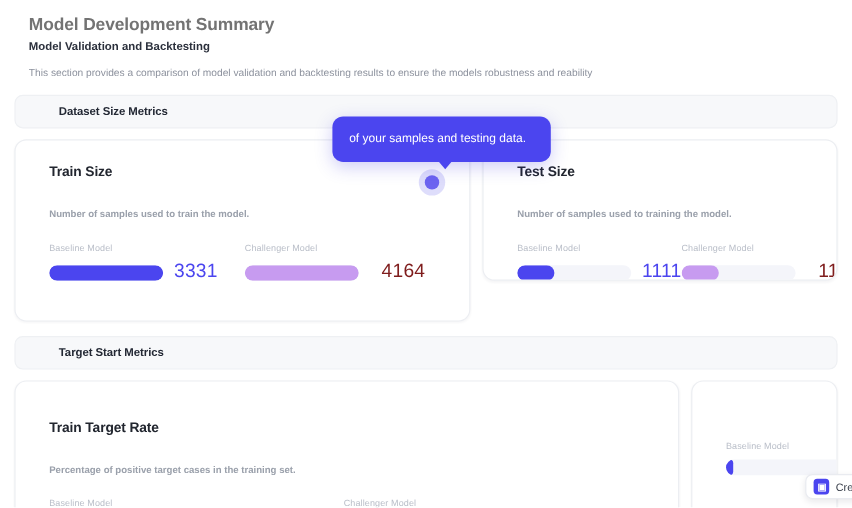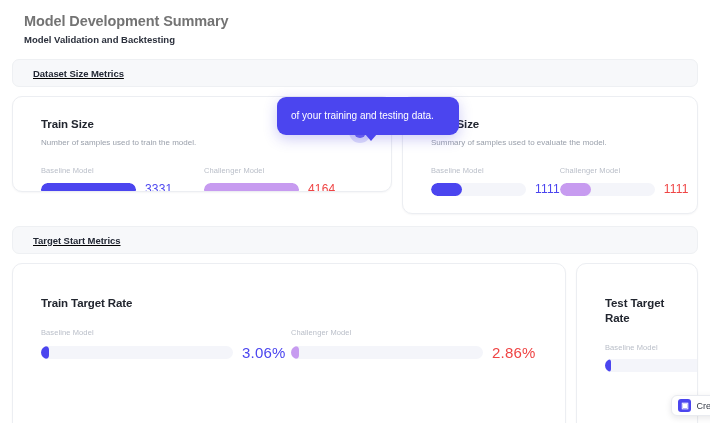--- a/index.html
+++ b/index.html
@@ -43,22 +43,21 @@
 
   
   .section-band {
     margin: 12px 12px 0 12px;
     height: 28px;
     background: #f7f8fa;
     border: 1px solid #eef0f3;
     border-radius: 7px;
     display: flex;
     align-items: center;
-    padding-left: 20px;
-    text-decoration: underline;
+    padding-left: 36px;
   }
   .section-band-title {
     font-size: 9.5px;
     font-weight: 700;
     color: #232834;
     letter-spacing: -0.05px;
   }
 
   
   .cards-row {
@@ -68,36 +67,36 @@
   }
   .metric-card {
     position: relative;
     background: #ffffff;
     border: 1px solid #eceef2;
     border-radius: 10px;
     box-shadow: 0 1px 2px rgba(16,24,40,0.04);
     padding: 20px 24px 22px 28px;
     overflow: hidden;
   }
-  .card-wide  { flex: 0 0 380px; height: 96px; }
+  .card-wide  { flex: 0 0 380px; height: 152px; }
   .card-right { flex: 1 1 auto; height: 118px; }
 
   .card-title {
     font-size: 11.5px;
     font-weight: 700;
     color: #22262f;
     letter-spacing: -0.1px;
     line-height: 15px;
   }
   .card-desc {
     font-size: 8px;
-    font-weight: 400;
+    font-weight: 700;
     color: #9aa0ab;
     line-height: 12px;
-    margin-top: 5px;
+    margin-top: 21px;
   }
 
   .bars-wrap {
     display: flex;
     margin-top: 16px;
   }
   .bar-block { display: flex; flex-direction: column; }
   .bar-label {
     font-size: 7.5px;
     font-weight: 400;
@@ -118,27 +117,27 @@
     overflow: hidden;
     position: relative;
   }
   .bar-fill {
     height: 100%;
     border-radius: 7px;
   }
   .fill-blue   { background: #4b45ef; }
   .fill-purple { background: #c79bf0; }
   .bar-value {
-    font-size: 12px;
+    font-size: 16px;
     font-weight: 400;
     letter-spacing: 0.2px;
     white-space: nowrap;
   }
   .value-blue   { color: #4b45ef; }
-  .value-purple { color: #ef4444; }
+  .value-purple { color: #7f1d1d; margin-left: 10px; }
 
   
   .r1 .bar-block.baseline   { width: 175px; }
   .r1 .bar-block.challenger { width: 175px; }
   .r1 .bar-track            { width: 95px; }
 
   .r1b .bar-block.baseline   { width: 160px; }
   .r1b .bar-block.challenger { width: 160px; }
   .r1b .bar-track            { width: 95px; }
 
@@ -236,20 +235,21 @@
   }
 </style>
 </head>
 <body>
 
 <div class="page">
 
   <div class="header">
     <div class="header-title">Model Development Summary</div>
     <div class="header-subtitle">Model Validation and Backtesting</div>
+    <div class="header-desc">This section provides a comparison of model validation and backtesting results to ensure the models robustness and reability</div>
   </div>
 
   <div class="section-band">
     <span class="section-band-title">Dataset Size Metrics</span>
   </div>
 
   <div class="cards-row">
 
     <div class="metric-card card-wide">
       <div class="card-title">Train Size</div>
@@ -272,21 +272,21 @@
             </div>
             <span class="bar-value value-purple">4164</span>
           </div>
         </div>
       </div>
       <div class="pulse"></div>
     </div>
 
     <div class="metric-card card-right">
       <div class="card-title">Test Size</div>
-      <div class="card-desc">Summary of samples used to evaluate the model.</div>
+      <div class="card-desc">Number of samples used to training the model.</div>
       <div class="bars-wrap r1 r1b">
         <div class="bar-block baseline">
           <span class="bar-label">Baseline Model</span>
           <div class="bar-line">
             <div class="bar-track">
               <div class="bar-fill fill-blue" style="width: 33%;"></div>
             </div>
             <span class="bar-value value-blue">1111</span>
           </div>
         </div>
@@ -305,20 +305,21 @@
   </div>
 
   <div class="section-band">
     <span class="section-band-title">Target Start Metrics</span>
   </div>
 
   <div class="cards-row cards-row-2">
 
     <div class="metric-card card-wide card-tall" style="flex:0 0 554px;">
       <div class="card-title">Train Target Rate</div>
+      <div class="card-desc">Percentage of positive target cases in the training set.</div>
       <div class="bars-wrap r2">
         <div class="bar-block baseline">
           <span class="bar-label">Baseline Model</span>
           <div class="bar-line">
             <div class="bar-track">
               <div class="bar-fill fill-blue" style="width: 4%;"></div>
             </div>
             <span class="bar-value value-blue">3.06%</span>
           </div>
         </div>
@@ -328,37 +329,36 @@
             <div class="bar-track">
               <div class="bar-fill fill-purple" style="width: 4%;"></div>
             </div>
             <span class="bar-value value-purple">2.86%</span>
           </div>
         </div>
       </div>
     </div>
 
     <div class="metric-card card-right card-tall">
-      <div class="card-title">Test Target Rate</div>
       <div class="bars-wrap r2 r2b">
         <div class="bar-block baseline">
           <span class="bar-label">Baseline Model</span>
           <div class="bar-line">
             <div class="bar-track">
               <div class="bar-fill fill-blue" style="width: 4%;"></div>
             </div>
           </div>
         </div>
       </div>
     </div>
 
   </div>
 
   <div class="tooltip">
-    <div class="tooltip-text">of your training and testing data.</div>
+    <div class="tooltip-text">of your samples and testing data.</div>
     <div class="tooltip-arrow"></div>
   </div>
 
   <div class="badge">
     <span class="badge-icon">▣</span>
     <span class="badge-text">Cre</span>
   </div>
 
 </div>
 

